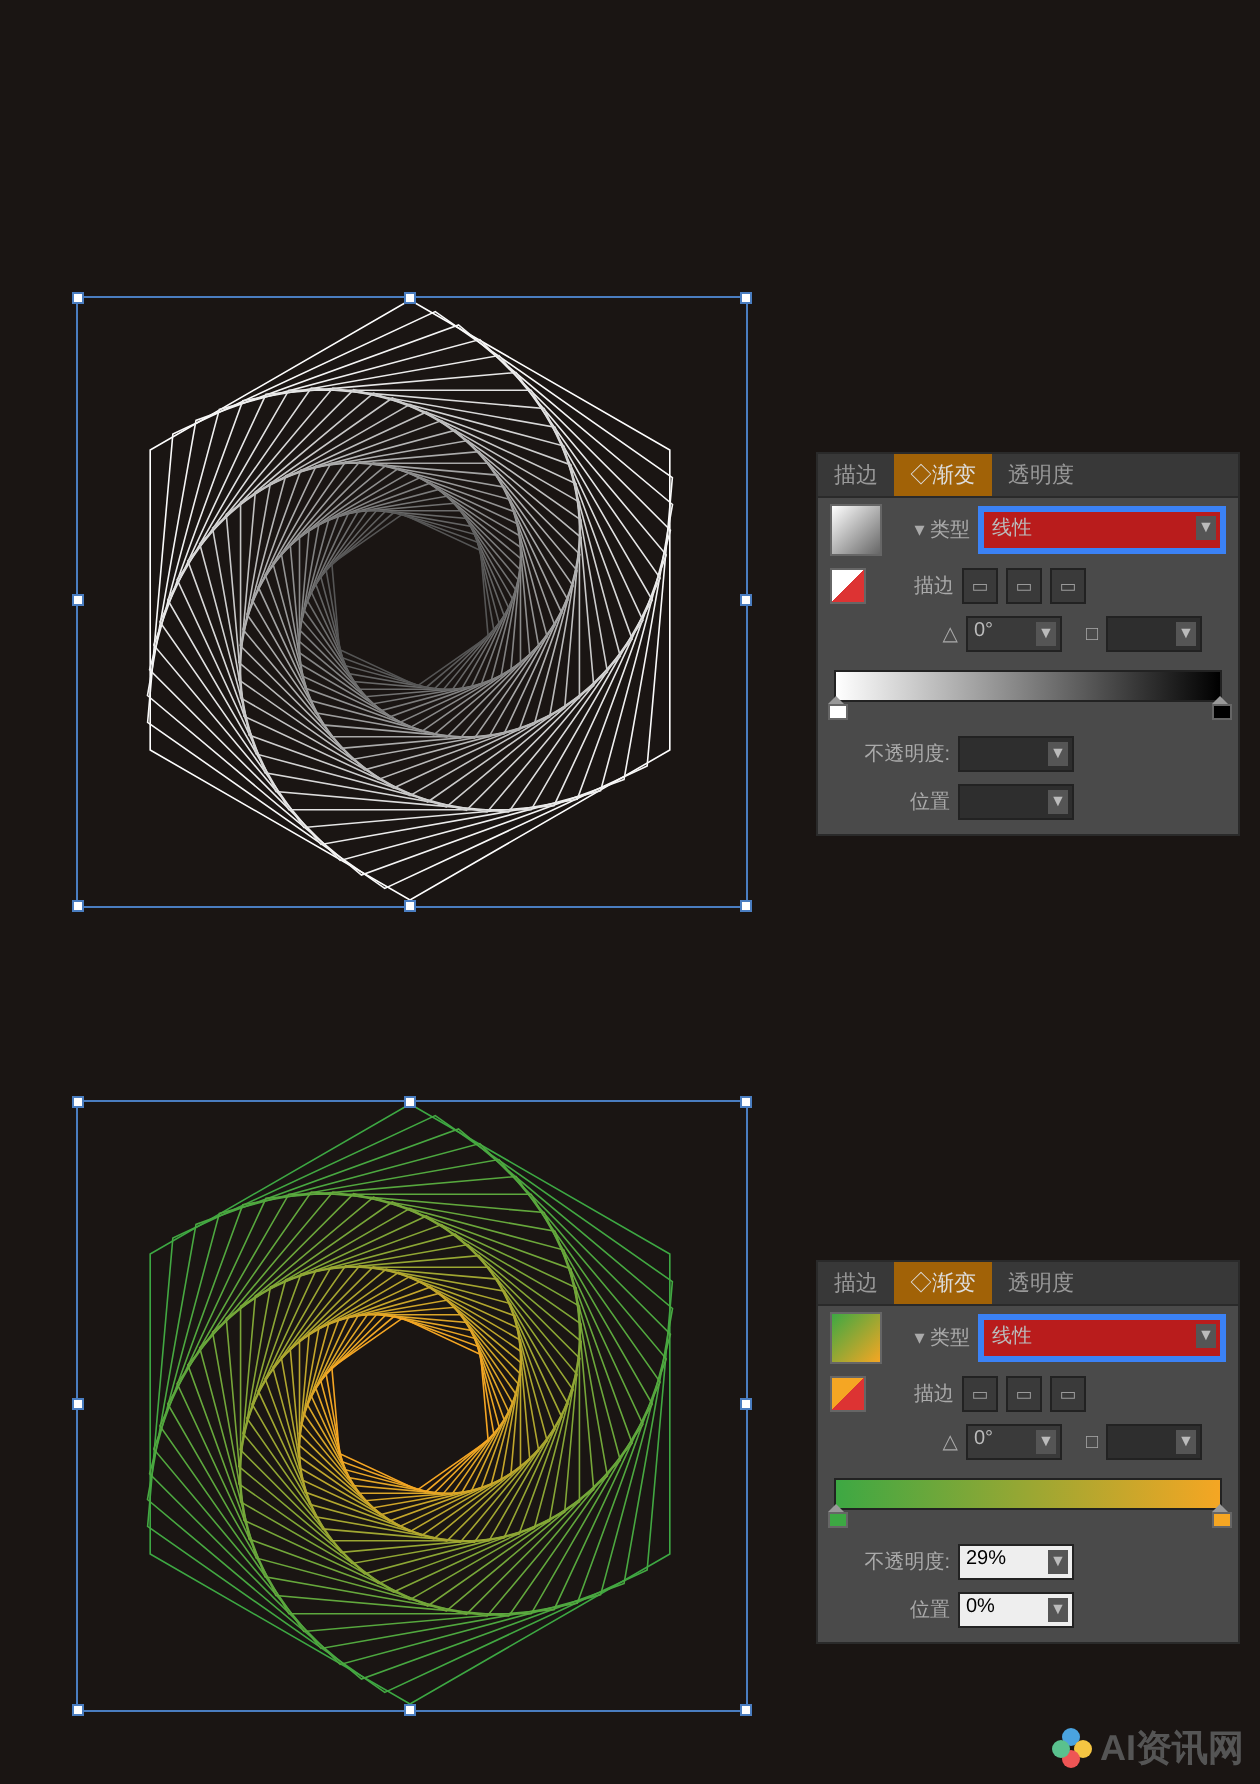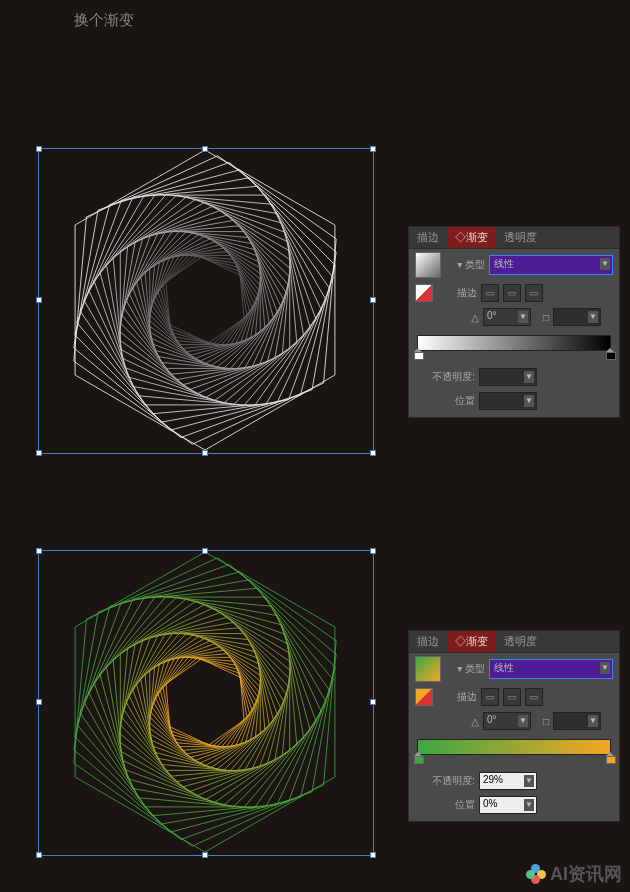--- a/index.html
+++ b/index.html
@@ -2,45 +2,44 @@
 <html><head>
 <meta charset="utf-8">
 <style>
   html,body{margin:0;padding:0;width:630px;height:892px;background:#1a1513;font-family:"Microsoft YaHei",Arial,sans-serif;color:#ccc;overflow:hidden}
   .instruction{position:absolute;left:74px;top:8px;color:#888;font-size:15px;line-height:24px}
   .sel-box{position:absolute;border:1px solid #4a7dc0}
   .handle{position:absolute;width:4px;height:4px;background:#fff;border:1px solid #4a7dc0}
   .panel{position:absolute;width:210px;background:#4a4a4a;border:1px solid #2a2a2a;font-size:11px;color:#bbb}
   .tabbar{display:flex;background:#383838;border-bottom:1px solid #2a2a2a}
   .tab{padding:3px 8px;font-size:11px;color:#999}
-  .tab.active{background:#7f1d1d;color:#ddd}
+  .tab.active{background:#a16207;color:#ddd}
   .panel-row{display:flex;align-items:center;padding:3px 6px;gap:4px}
   .swatch{width:24px;height:24px;border:1px solid #666;display:inline-block}
-  .dd{flex:1;height:16px;background:#4c1d95;border:1px solid #3b82f6;color:#bbb;font-size:10px;padding:1px 4px;position:relative}
+  .dd{flex:1;height:16px;background:#b91c1c;border:3px solid #3b82f6;color:#bbb;font-size:10px;padding:1px 4px;position:relative}
   .dd-arrow{position:absolute;right:2px;top:2px;width:10px;height:12px;background:#555;color:#bbb;text-align:center;font-size:8px;line-height:12px}
   .small-input{width:40px;height:14px;background:#3a3a3a;border:1px solid #222;color:#bbb;font-size:10px;padding:1px 3px;position:relative}
   .label{width:40px;text-align:right;font-size:10px;color:#aaa}
   .icon-btn{width:16px;height:16px;background:#3a3a3a;border:1px solid #222;display:inline-flex;align-items:center;justify-content:center;font-size:9px;color:#999}
   .grad-bar{height:14px;margin:6px 8px;border:1px solid #222;position:relative}
   .gb1{background:linear-gradient(to right,#fff,#000)}
   .gb2{background:linear-gradient(to right,#3da843,#f5a623)}
   .stop{position:absolute;bottom:-8px;width:8px;height:10px}
   .stop-top{width:0;height:0;border-left:4px solid transparent;border-right:4px solid transparent;border-bottom:4px solid #999}
   .stop-sq{width:8px;height:6px;border:1px solid #666}
   .watermark{position:absolute;right:8px;bottom:6px;display:flex;align-items:center;gap:4px;font-size:18px;font-weight:bold;color:#555}
   .wm-logo{width:20px;height:20px;position:relative}
   .petal{position:absolute;width:9px;height:9px;border-radius:50%}
   svg{display:block}
   .hex-svg{position:absolute}
 </style>
 </head>
 <body>
 
 <div class="instruction">
-  <div>换个渐变</div>
 </div>
 
 <svg class="hex-svg" id="spiral1" width="330" height="300" style="left:40px;top:150px">
     <polygon points="294.9038105676658,225 165,300 35.09618943233423,225.00000000000006 35.09618943233417,75.00000000000004 164.99999999999997,0 294.9038105676658,75.00000000000006" fill="none" stroke="rgb(255,255,255)" stroke-width="0.8"></polygon>
     <polygon points="283.5722584108315,233.0251891618139 152.38420623727652,294.1991825487802 33.811947826444964,211.17399338696632 46.427741589168406,66.97481083818613 177.61579376272348,5.800817451219842 296.1880521735551,88.8260066130338" fill="none" stroke="rgb(250,250,250)" stroke-width="0.8"></polygon>
     <polygon points="272.00396048152055,239.78698377455214 140.74417136281696,287.561639969819 33.740210881296406,197.77465619526697 57.99603951847942,60.21301622544793 189.25582863718301,12.438360030180974 296.2597891187036,102.22534380473314" fill="none" stroke="rgb(245,245,245)" stroke-width="0.8"></polygon>
     <polygon points="260.31433040693656,245.31433040693656 130.1125337263577,280.2017966805789 34.79820331942108,184.8874662736424 69.68566959306341,54.68566959306344 199.8874662736423,19.79820331942105 295.2017966805789,115.11253372635765" fill="none" stroke="rgb(240,240,240)" stroke-width="0.8"></polygon>
     <polygon points="248.6118839654573,249.64476309940395 120.51104578456261,272.23239712206475 36.89916181910533,172.58763402266086 81.38811603454268,50.355236900596054 209.48895421543733,27.767602877935204 293.1008381808947,127.41236597733918" fill="none" stroke="rgb(236,236,236)" stroke-width="0.8"></polygon>
     <polygon points="236.99778358923254,252.82349112281256 111.95113637645689,263.763655165856 39.95335278722435,160.94016404304352 93.00221641076743,47.17650887718747 218.04886362354316,36.236344834144006 290.04664721277567,139.05983595695665" fill="none" stroke="rgb(231,231,231)" stroke-width="0.8"></polygon>
     <polygon points="225.56547720615117,254.90248370570856 104.43452279384886,254.90248370570856 43.869045587697684,150.00000000000006 104.43452279384879,45.097516294291495 225.56547720615117,45.09751629429145 286.13095441230234,150.00000000000009" fill="none" stroke="rgb(226,226,226)" stroke-width="0.8"></polygon>

